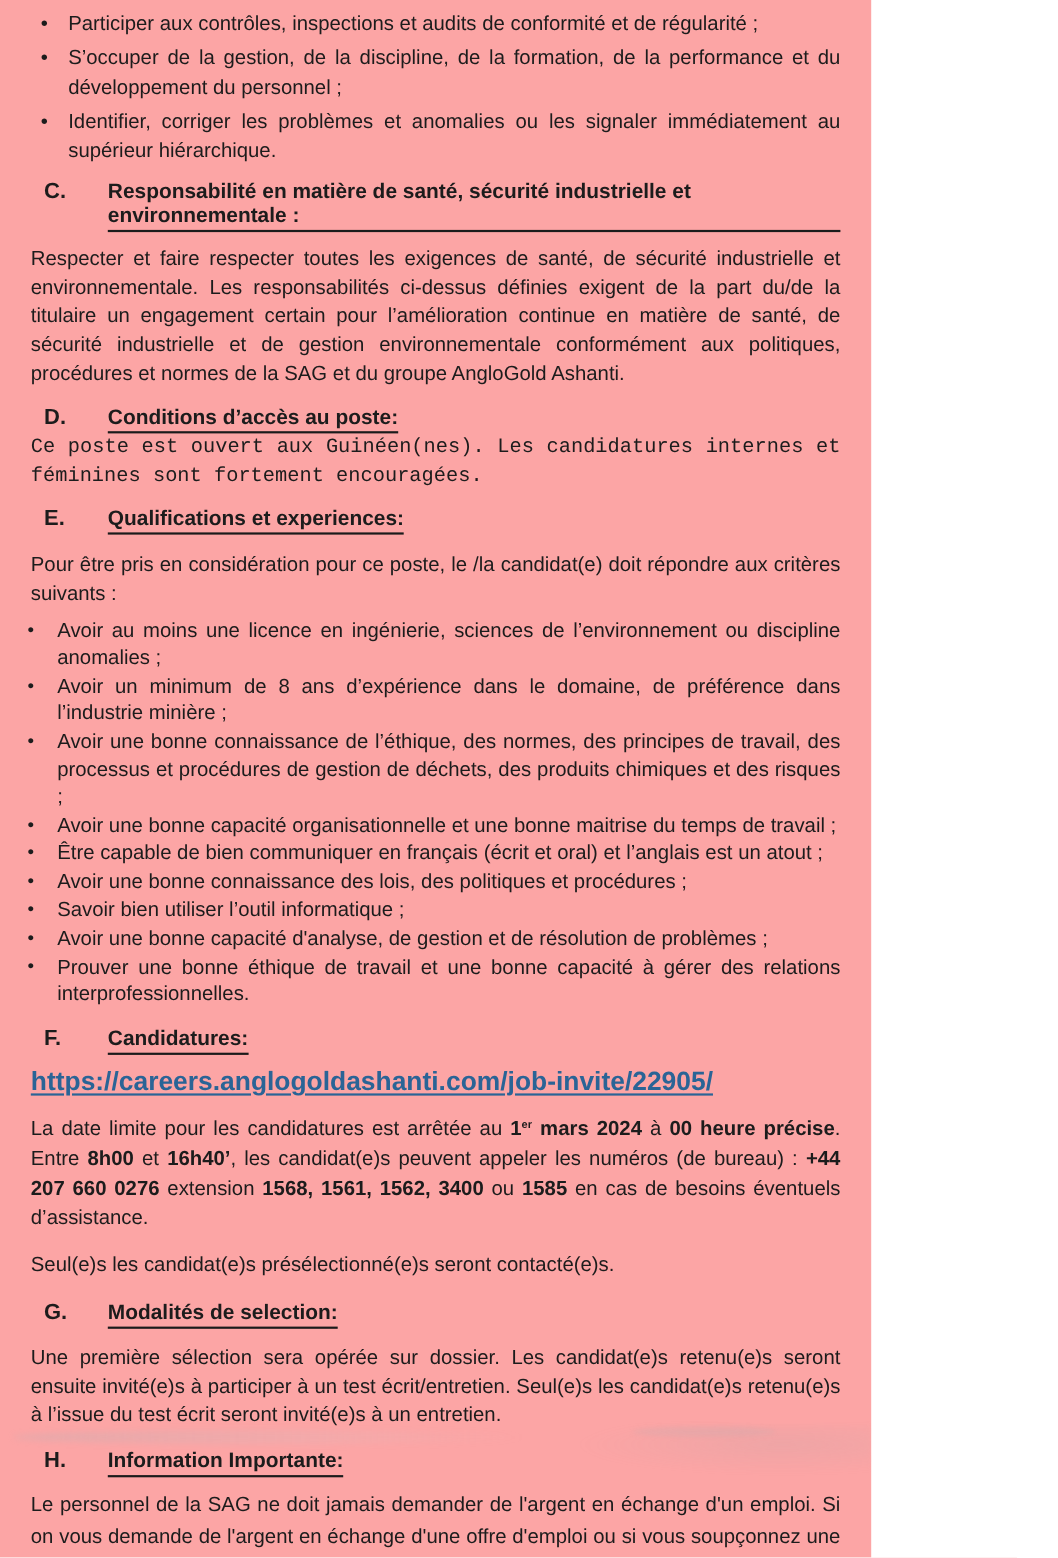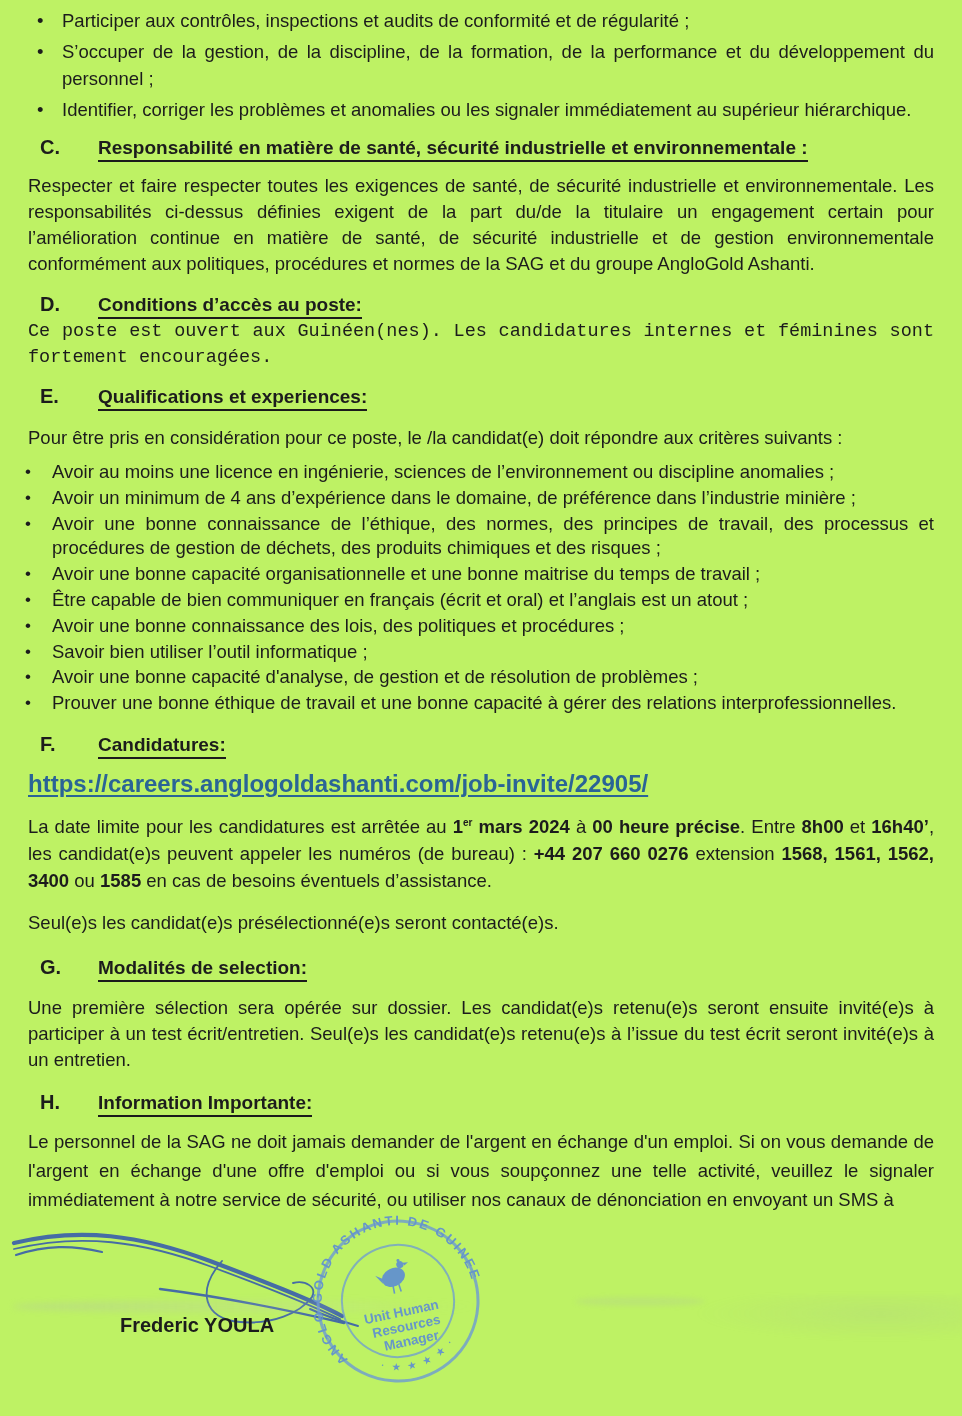--- a/index.html
+++ b/index.html
@@ -1,18 +1,18 @@
 <!DOCTYPE html>
 <html lang="fr"><head>
 <meta charset="utf-8">
 <style>
   html,body { margin:0; padding:0; background:#ffffff; }
   .page {
-    position:relative; width:962px; height:1416px; overflow:hidden;
-    background:#bef264; color:#1c1c1c;
+    position:relative; width:792px; height:1416px; overflow:hidden;
+    background:#fca5a5; color:#1c1c1c;
     font-family:"Liberation Sans","DejaVu Sans",sans-serif;
     font-size:18.5px;
     -webkit-font-smoothing:antialiased;
   }
   .content { padding:7px 28px 0 28px; }
   p { margin:0; line-height:26px; text-align:justify; }
   ul { list-style:none; margin:0; padding:0; }
 
   
   .top-bullets { margin-left:21px; }
@@ -90,21 +90,21 @@
     <p class="d-body">Ce poste est ouvert aux Guinéen(nes). Les candidatures internes et féminines sont fortement encouragées.</p>
 
     <div class="sec sec-e">
       <span class="letter">E.</span>
       <span class="title">Qualifications et experiences:</span>
     </div>
     <p class="e-intro">Pour être pris en considération pour ce poste, le /la candidat(e) doit répondre aux critères suivants :</p>
 
     <ul class="bullets-e">
       <li>Avoir au moins une licence en ingénierie, sciences de l’environnement ou discipline anomalies ;</li>
-      <li>Avoir un minimum de 4 ans d’expérience dans le domaine, de préférence dans l’industrie minière ;</li>
+      <li>Avoir un minimum de 8 ans d’expérience dans le domaine, de préférence dans l’industrie minière ;</li>
       <li>Avoir une bonne connaissance de l’éthique, des normes, des principes de travail, des processus et procédures de gestion de déchets, des produits chimiques et des risques ;</li>
       <li>Avoir une bonne capacité organisationnelle et une bonne maitrise du temps de travail ;</li>
       <li>Être capable de bien communiquer en français (écrit et oral) et l’anglais est un atout ;</li>
       <li>Avoir une bonne connaissance des lois, des politiques et procédures ;</li>
       <li>Savoir bien utiliser l’outil informatique ;</li>
       <li>Avoir une bonne capacité d'analyse, de gestion et de résolution de problèmes ;</li>
       <li>Prouver une bonne éthique de travail et une bonne capacité à gérer des relations interprofessionnelles.</li>
     </ul>
 
     <div class="sec sec-f">

